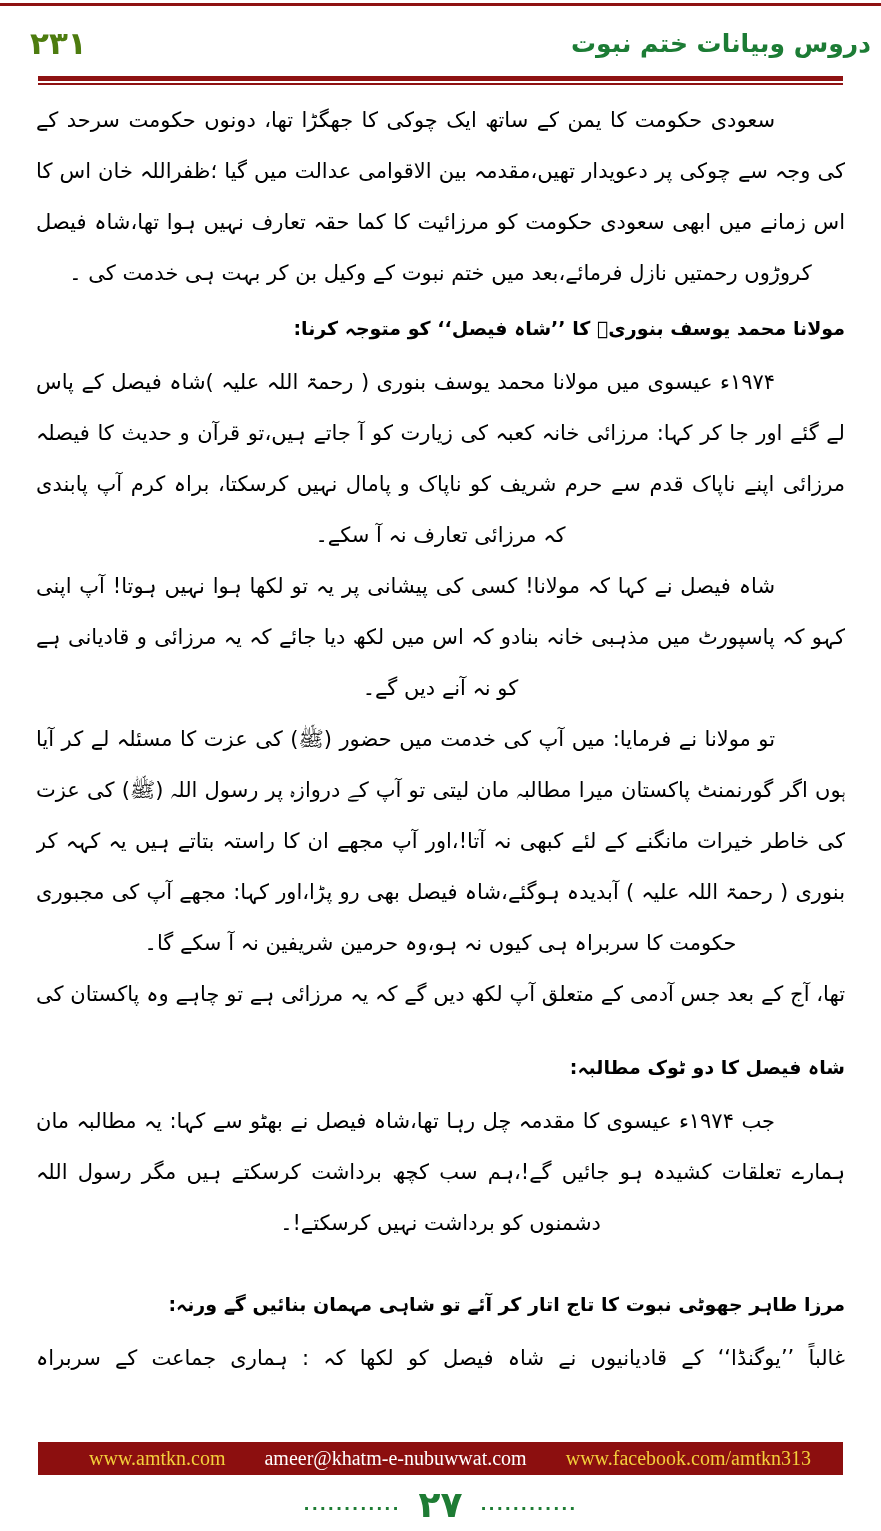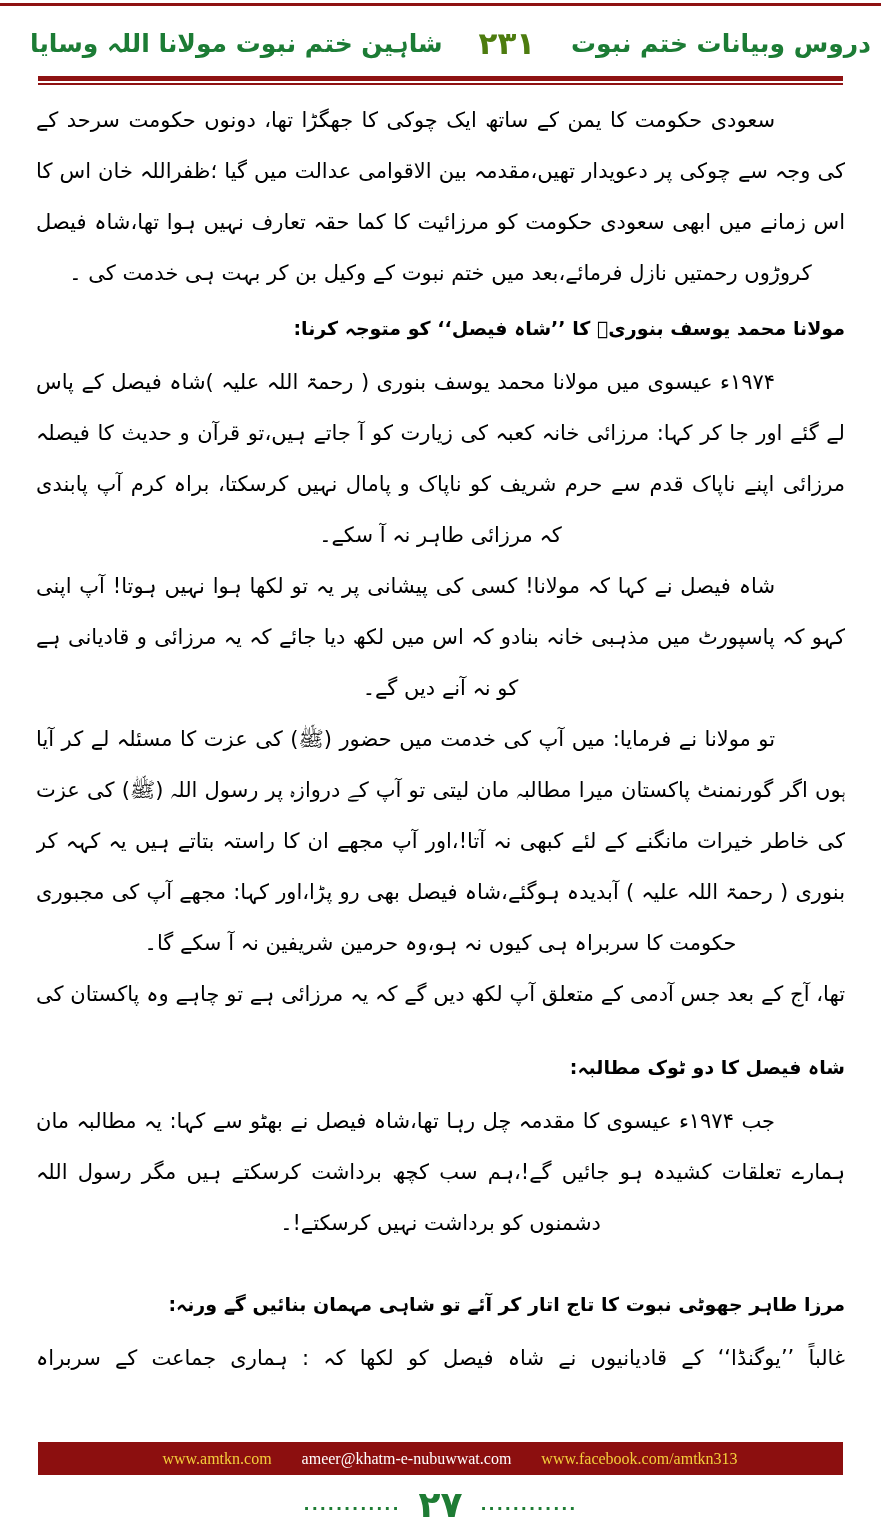--- a/index.html
+++ b/index.html
@@ -35,22 +35,22 @@
   .heading {
     direction:rtl; text-align:right; font-weight:bold; font-size:19px;
     line-height:58px; height:58px; margin:0; overflow:hidden;
   }
   .heading.sp1 { margin-top:18px; }
   .heading.sp2 { margin-top:26px; }
 
   
   .contact-bar {
     margin:58px 38px 0; height:33px; background:#8c0f0f;
-    display:flex; justify-content:center; align-items:center; gap:30px;
-    font-family:"Liberation Serif", serif; font-size:16px; white-space:nowrap;padding-left:19px;
+    display:flex; justify-content:center; align-items:center; gap:39px;
+    font-family:"Liberation Serif", serif; font-size:20px; white-space:nowrap;padding-left:19px;
   }
   .contact-bar .gold { color:#f3cf3b; }
   .contact-bar .white { color:#ffffff; }
 
   
   .pagenum-row {
     margin-top:12px; display:flex; justify-content:center; align-items:center;
     gap:18px; color:#1e7c34;
   }
   .dots { font-size:16px; font-weight:bold; letter-spacing:2px; line-height:1; }
@@ -59,21 +59,20 @@
 </head>
 <body>
 
 <div class="page">
 
   <div class="top-rule"></div>
 
   <header class="header">
     <span class="title-green">دروس وبیانات ختم نبوت</span>
     <span class="header-num">۲۳۱</span>
-    <span class="title-green">شاہین ختم نبوت مولانا اللہ وسایا</span>
   </header>
 
   <div class="double-rule">
     <div class="r1"></div>
     <div class="r2"></div>
   </div>
 
   <main class="body">
 
     <section>
@@ -82,21 +81,21 @@
       <div class="bl">اس زمانے میں ابھی سعودی حکومت کو مرزائیت کا کما حقہ تعارف نہیں ہوا تھا،شاہ فیصل پر اللہ تعالیٰ</div>
       <div class="bl center">کروڑوں رحمتیں نازل فرمائے،بعد میں ختم نبوت کے وکیل بن کر بہت ہی خدمت کی ۔</div>
     </section>
 
     <h2 class="heading">مولانا محمد یوسف بنوریؒ کا ’’شاہ فیصل‘‘ کو متوجہ کرنا:</h2>
 
     <section>
       <div class="bl first">۱۹۷۴ء عیسوی میں مولانا محمد یوسف بنوری ( رحمۃ اللہ علیہ )شاہ فیصل کے پاس تشریف</div>
       <div class="bl">لے گئے اور جا کر کہا: مرزائی خانہ کعبہ کی زیارت کو آ جاتے ہیں،تو قرآن و حدیث کا فیصلہ ہے کہ</div>
       <div class="bl">مرزائی اپنے ناپاک قدم سے حرم شریف کو ناپاک و پامال نہیں کرسکتا، براہ کرم آپ پابندی لگا دیں</div>
-      <div class="bl center">کہ مرزائی طاہر نہ آ سکے۔</div>
+      <div class="bl center">کہ مرزائی تعارف نہ آ سکے۔</div>
     </section>
 
     <section>
       <div class="bl first">شاہ فیصل نے کہا کہ مولانا! کسی کی پیشانی پر یہ تو لکھا ہوا نہیں ہوتا! آپ اپنی حکومت کو</div>
       <div class="bl">کہو کہ پاسپورٹ میں مذہبی خانہ بنادو کہ اس میں لکھ دیا جائے کہ یہ مرزائی و قادیانی ہے تو پھر ہم کسی</div>
       <div class="bl center">کو نہ آنے دیں گے۔</div>
     </section>
 
     <section>
       <div class="bl first">تو مولانا نے فرمایا: میں آپ کی خدمت میں حضور (ﷺ) کی عزت کا مسئلہ لے کر آیا</div>

